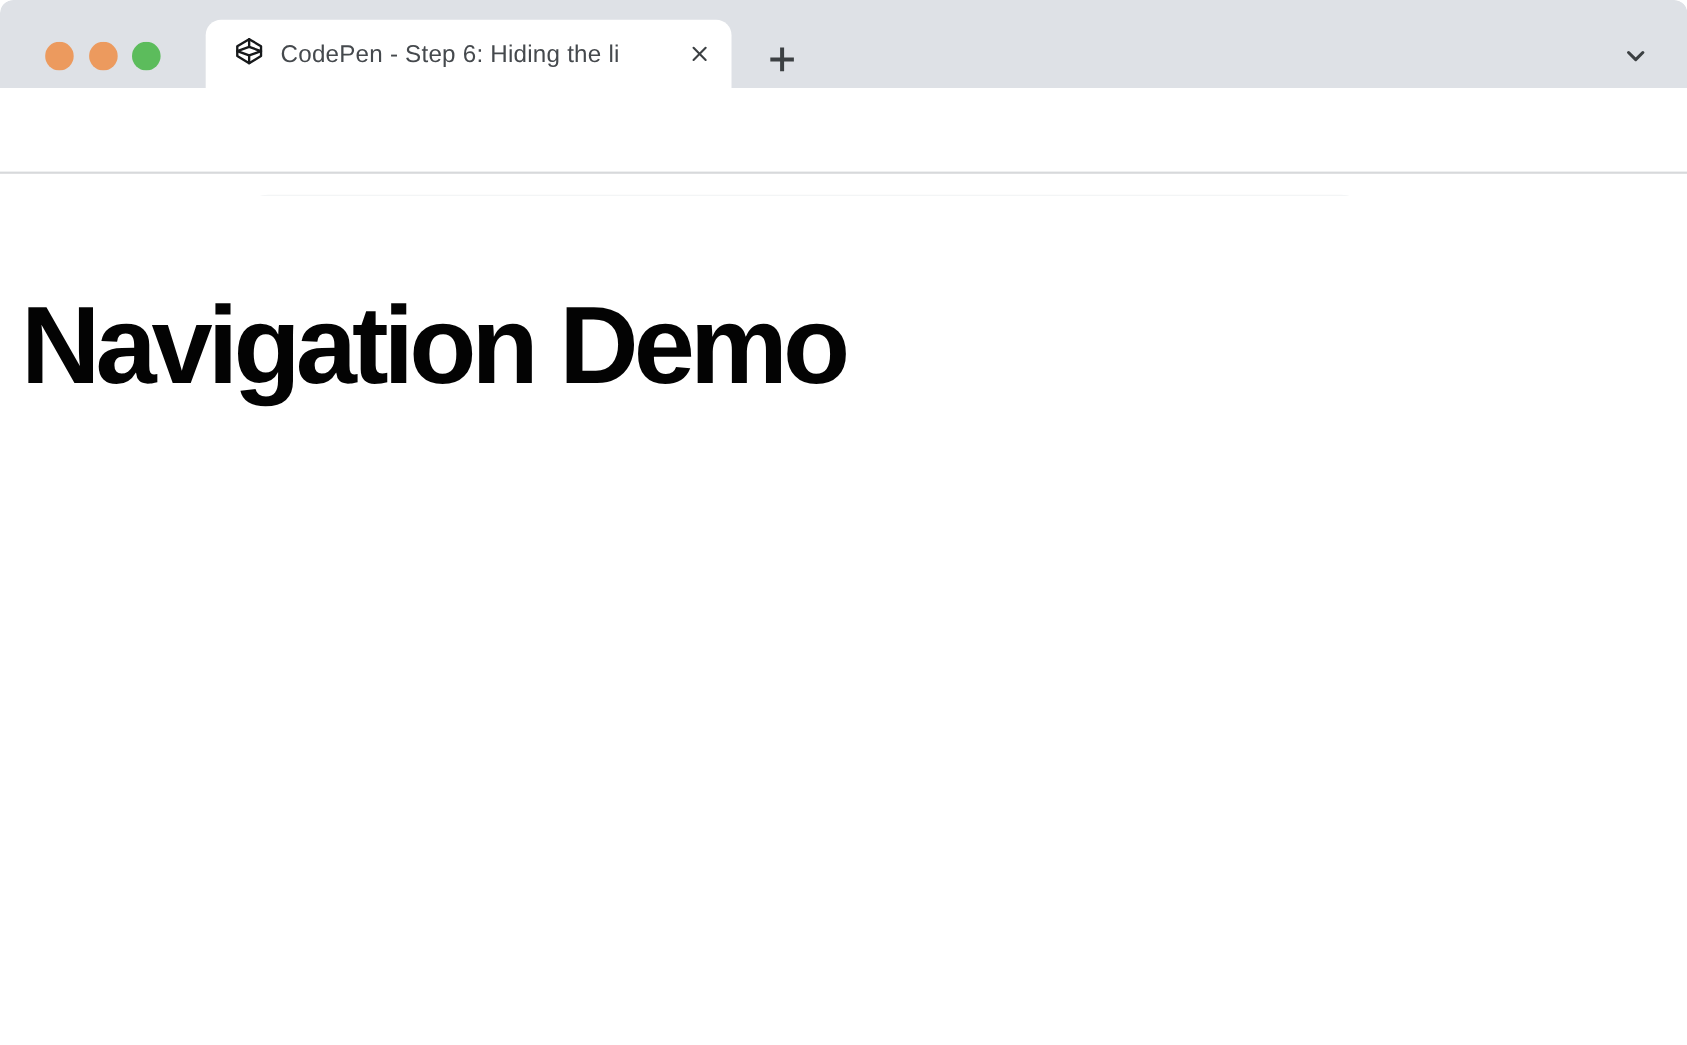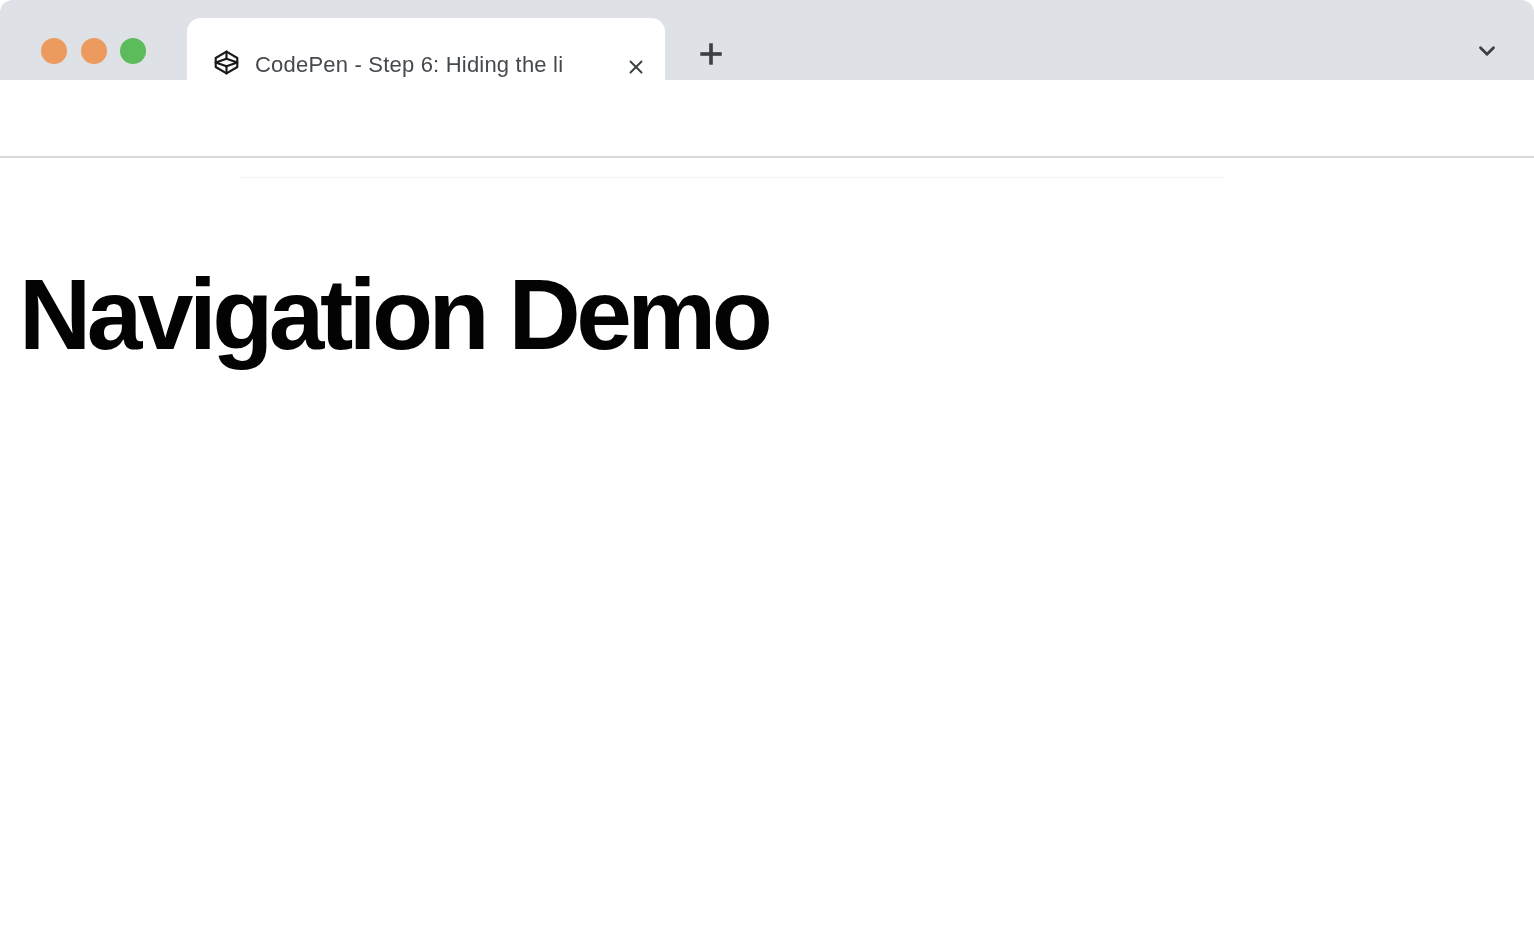--- a/index.html
+++ b/index.html
@@ -7,21 +7,21 @@
   body { font-family: "Liberation Sans", sans-serif; }
 
   .window { width: 1534px; height: 950px; position: relative; background: #fff; border-radius: 12px; overflow: hidden; }
 
   
   .tabstrip { position: relative; height: 80px; background: #DEE1E6; border-radius: 12px 12px 0 0; }
   .traffic-lights { position: absolute; left: 41px; top: 38px; }
   .tab {
     position: absolute; left: 187px; top: 18px; width: 478px; height: 62px;
     background: #fff; border-radius: 14px 14px 0 0;
-    display: flex; align-items: flex-end; padding: 0 16px 0 26px; cursor: default;
+    display: flex; align-items: center; padding: 0 16px 0 26px; cursor: default;
   }
   .tab-favicon { flex: 0 0 auto; margin-right: 15px; }
   .tab-title {
     flex: 1 1 auto; position: relative; overflow: hidden; white-space: nowrap;
     font-size: 22px; color: #45494D; letter-spacing: 0.2px; height: 30px; line-height: 30px;
   }
   .tab-title::after {
     content: ""; position: absolute; right: 0; top: 0; width: 48px; height: 100%;
     background: linear-gradient(to right, rgba(255,255,255,0), #fff);
   }

